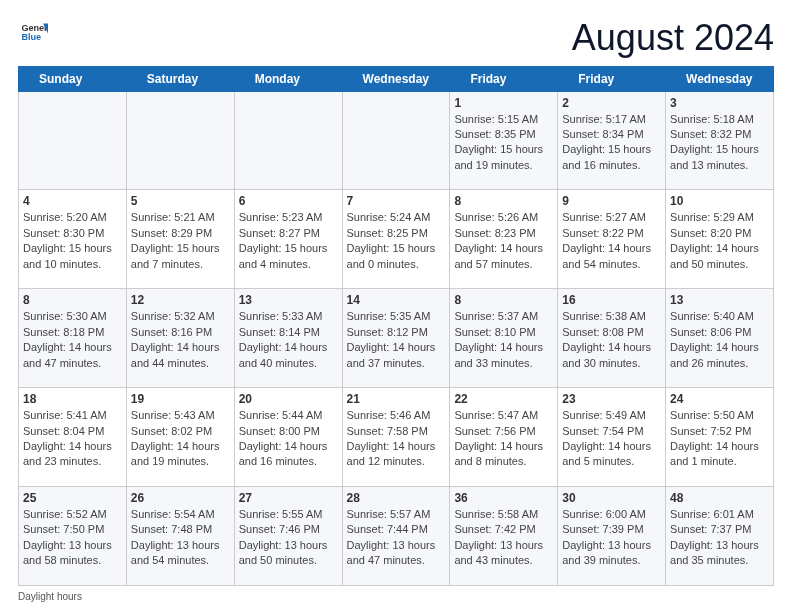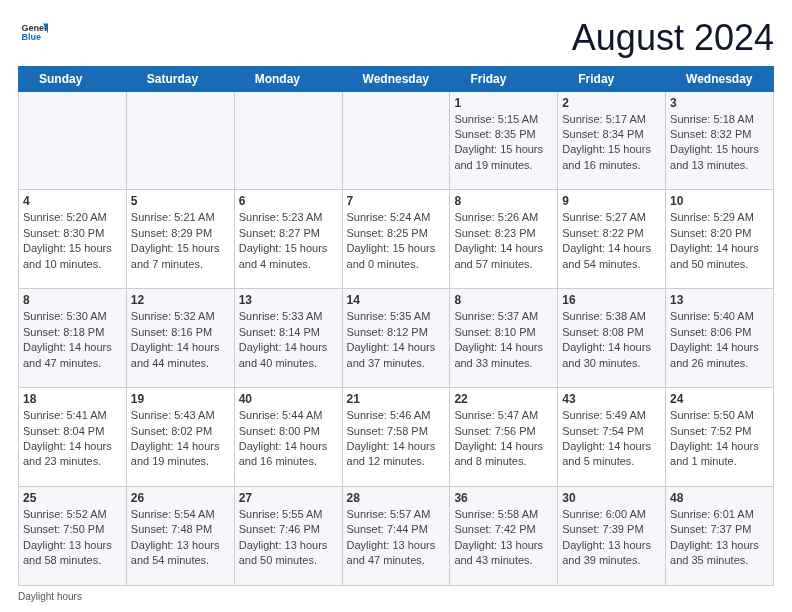--- a/index.html
+++ b/index.html
@@ -211,33 +211,33 @@
         <tr>
           <td>
             <span class="day-number">18</span>
             <div class="day-info">Sunrise: 5:41 AM<br>Sunset: 8:04 PM<br>Daylight: 14 hours and 23 minutes.</div>
           </td>
           <td>
             <span class="day-number">19</span>
             <div class="day-info">Sunrise: 5:43 AM<br>Sunset: 8:02 PM<br>Daylight: 14 hours and 19 minutes.</div>
           </td>
           <td>
-            <span class="day-number">40</span>
+            <span class="day-number">20</span>
             <div class="day-info">Sunrise: 5:44 AM<br>Sunset: 8:00 PM<br>Daylight: 14 hours and 16 minutes.</div>
           </td>
           <td>
             <span class="day-number">21</span>
             <div class="day-info">Sunrise: 5:46 AM<br>Sunset: 7:58 PM<br>Daylight: 14 hours and 12 minutes.</div>
           </td>
           <td>
             <span class="day-number">22</span>
             <div class="day-info">Sunrise: 5:47 AM<br>Sunset: 7:56 PM<br>Daylight: 14 hours and 8 minutes.</div>
           </td>
           <td>
-            <span class="day-number">43</span>
+            <span class="day-number">23</span>
             <div class="day-info">Sunrise: 5:49 AM<br>Sunset: 7:54 PM<br>Daylight: 14 hours and 5 minutes.</div>
           </td>
           <td>
             <span class="day-number">24</span>
             <div class="day-info">Sunrise: 5:50 AM<br>Sunset: 7:52 PM<br>Daylight: 14 hours and 1 minute.</div>
           </td>
         </tr>
         <tr>
           <td>
             <span class="day-number">25</span>

